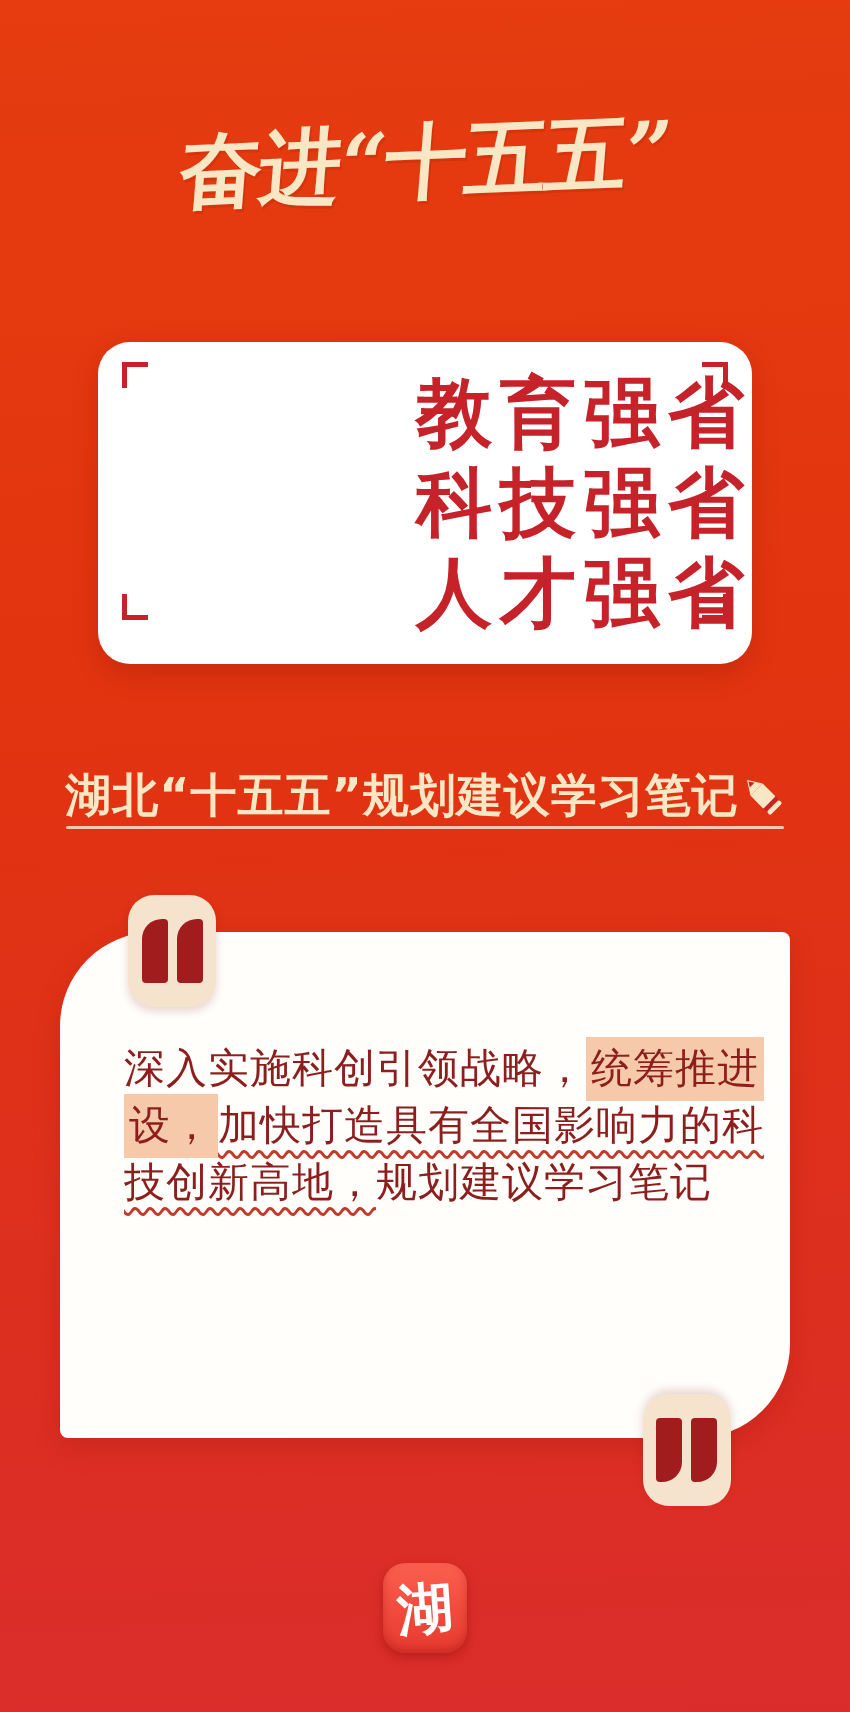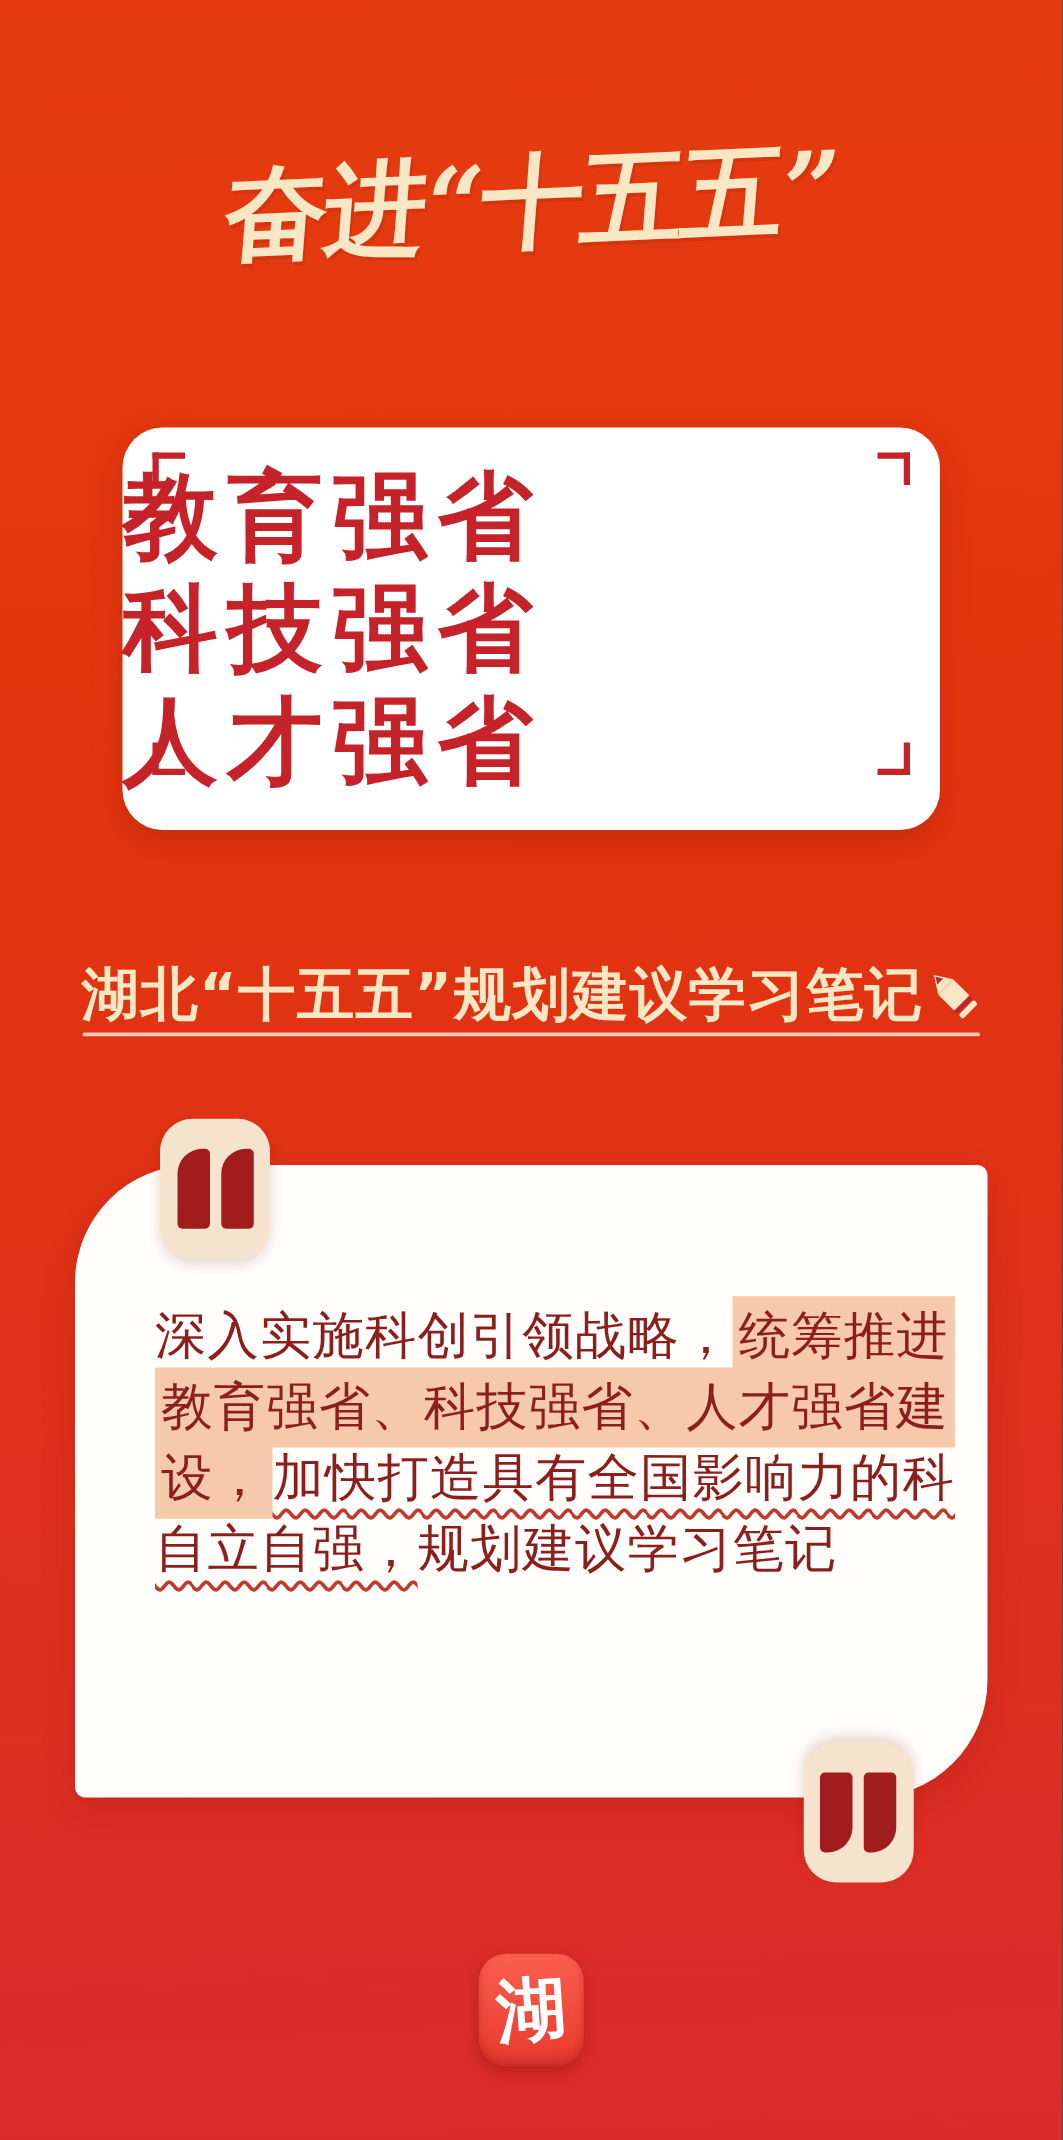--- a/index.html
+++ b/index.html
@@ -42,21 +42,21 @@
     background:#FFFFFF;border-radius:32px;
     box-shadow:0 10px 24px rgba(140,20,10,.28);
   }
   .corner{position:absolute;width:26px;height:26px;}
   .corner.tl{left:24px;top:20px;border-left:5px solid var(--title-red);border-top:5px solid var(--title-red);}
   .corner.tr{right:24px;top:20px;border-right:5px solid var(--title-red);border-top:5px solid var(--title-red);}
   .corner.bl{left:24px;bottom:44px;border-left:5px solid var(--title-red);border-bottom:5px solid var(--title-red);}
   .corner.br{right:24px;bottom:44px;border-right:5px solid var(--title-red);border-bottom:5px solid var(--title-red);}
   .main-title{
     position:absolute;left:0;top:26px;width:100%;
-    text-align:left;
+    text-align:right;
     color:var(--title-red);
     font-family:"DejaVu Serif","Liberation Serif",serif;
     font-weight:900;
     font-size:76px;line-height:90px;letter-spacing:8px;
   }
   
   .subtitle-row{
     position:absolute;left:0;top:768px;width:100%;
     display:flex;justify-content:center;align-items:center;
   }
@@ -163,23 +163,22 @@
 
   <div class="quote-card"></div>
 
   <div class="quote-badge open">
     <span class="quote-stroke"></span>
     <span class="quote-stroke short"></span>
   </div>
 
   <div class="quote-text">
       <div class="q-line"><span class="seg-plain">深入实施科创引领战略，</span><span class="seg-highlight">统筹推进</span></div>
-      <div class="q-line"><span class="seg-highlight">教育强省、科技强省、人才强省建</span></div>
       <div class="q-line"><span class="seg-highlight">设，</span><span class="seg-wavy">加快打造具有全国影响力的科</span></div>
-      <div class="q-line"><span class="seg-wavy">自立自强，</span><span class="seg-plain">规划建议学习笔记</span></div>
+      <div class="q-line"><span class="seg-wavy">技创新高地，</span><span class="seg-plain">规划建议学习笔记</span></div>
     </div>
 
   <div class="quote-badge close">
     <span class="quote-stroke"></span>
     <span class="quote-stroke short"></span>
   </div>
 
   <div class="logo-badge">
     <span class="logo-char">湖</span>
   </div>

